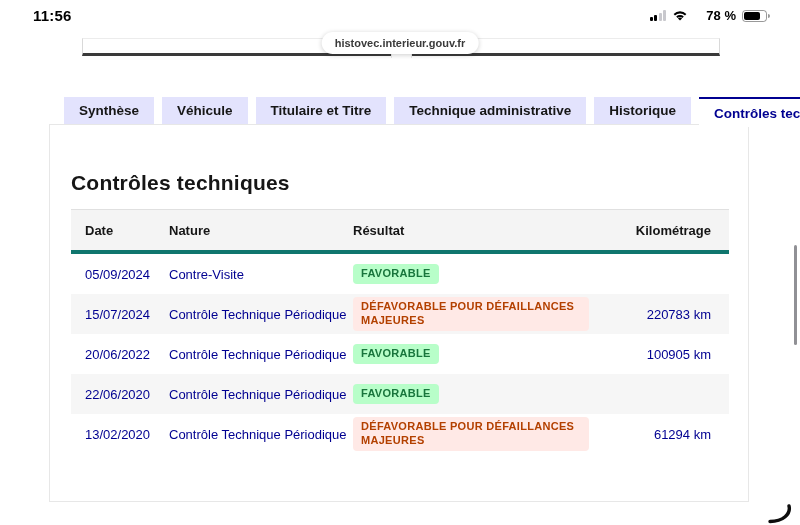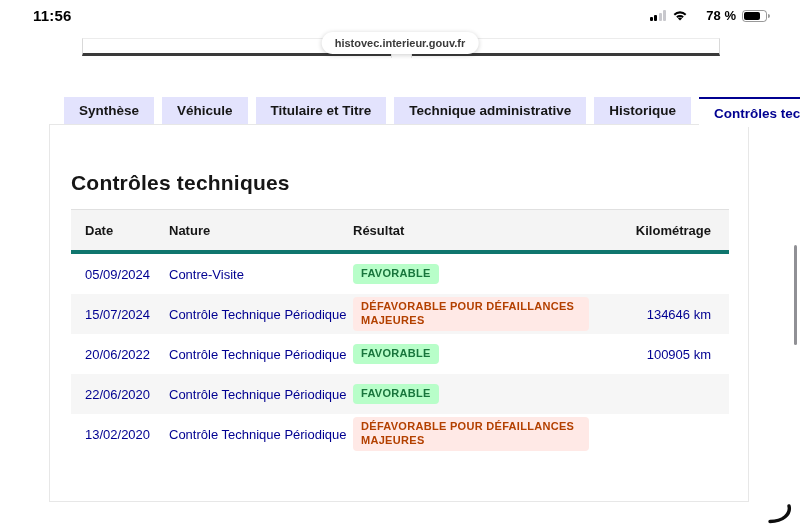--- a/index.html
+++ b/index.html
@@ -141,37 +141,38 @@
     <div class="tbody">
         <div class="trow">
           <div class="cell c1">05/09/2024</div>
           <div class="cell c2">Contre-Visite</div>
           <div class="cell c3"><span class="badge success">FAVORABLE</span></div>
         </div>
         <div class="trow">
           <div class="cell c1">15/07/2024</div>
           <div class="cell c2">Contrôle Technique Périodique</div>
           <div class="cell c3"><span class="badge warning">DÉFAVORABLE POUR DÉFAILLANCES MAJEURES</span></div>
-          <div class="cell c4">134646 km</div>
+          <div class="cell c4">220783 km</div>
         </div>
         <div class="trow">
           <div class="cell c1">20/06/2022</div>
           <div class="cell c2">Contrôle Technique Périodique</div>
           <div class="cell c3"><span class="badge success">FAVORABLE</span></div>
           <div class="cell c4">100905 km</div>
         </div>
         <div class="trow">
           <div class="cell c1">22/06/2020</div>
           <div class="cell c2">Contrôle Technique Périodique</div>
           <div class="cell c3"><span class="badge success">FAVORABLE</span></div>
         </div>
         <div class="trow">
           <div class="cell c1">13/02/2020</div>
           <div class="cell c2">Contrôle Technique Périodique</div>
           <div class="cell c3"><span class="badge warning">DÉFAVORABLE POUR DÉFAILLANCES MAJEURES</span></div>
+          <div class="cell c4">61294 km</div>
         </div>
       </div>
   </div>
 </div>
 
 <div class="scrollbar"></div>
 
 <svg class="squiggle" width="32" height="23" viewBox="0 0 32 23">
   <path d="M25,4 C27,12 19,19.5 6,19.5" fill="none" stroke="#0d0d0d" stroke-width="3.4" stroke-linecap="round"></path>
 </svg>

